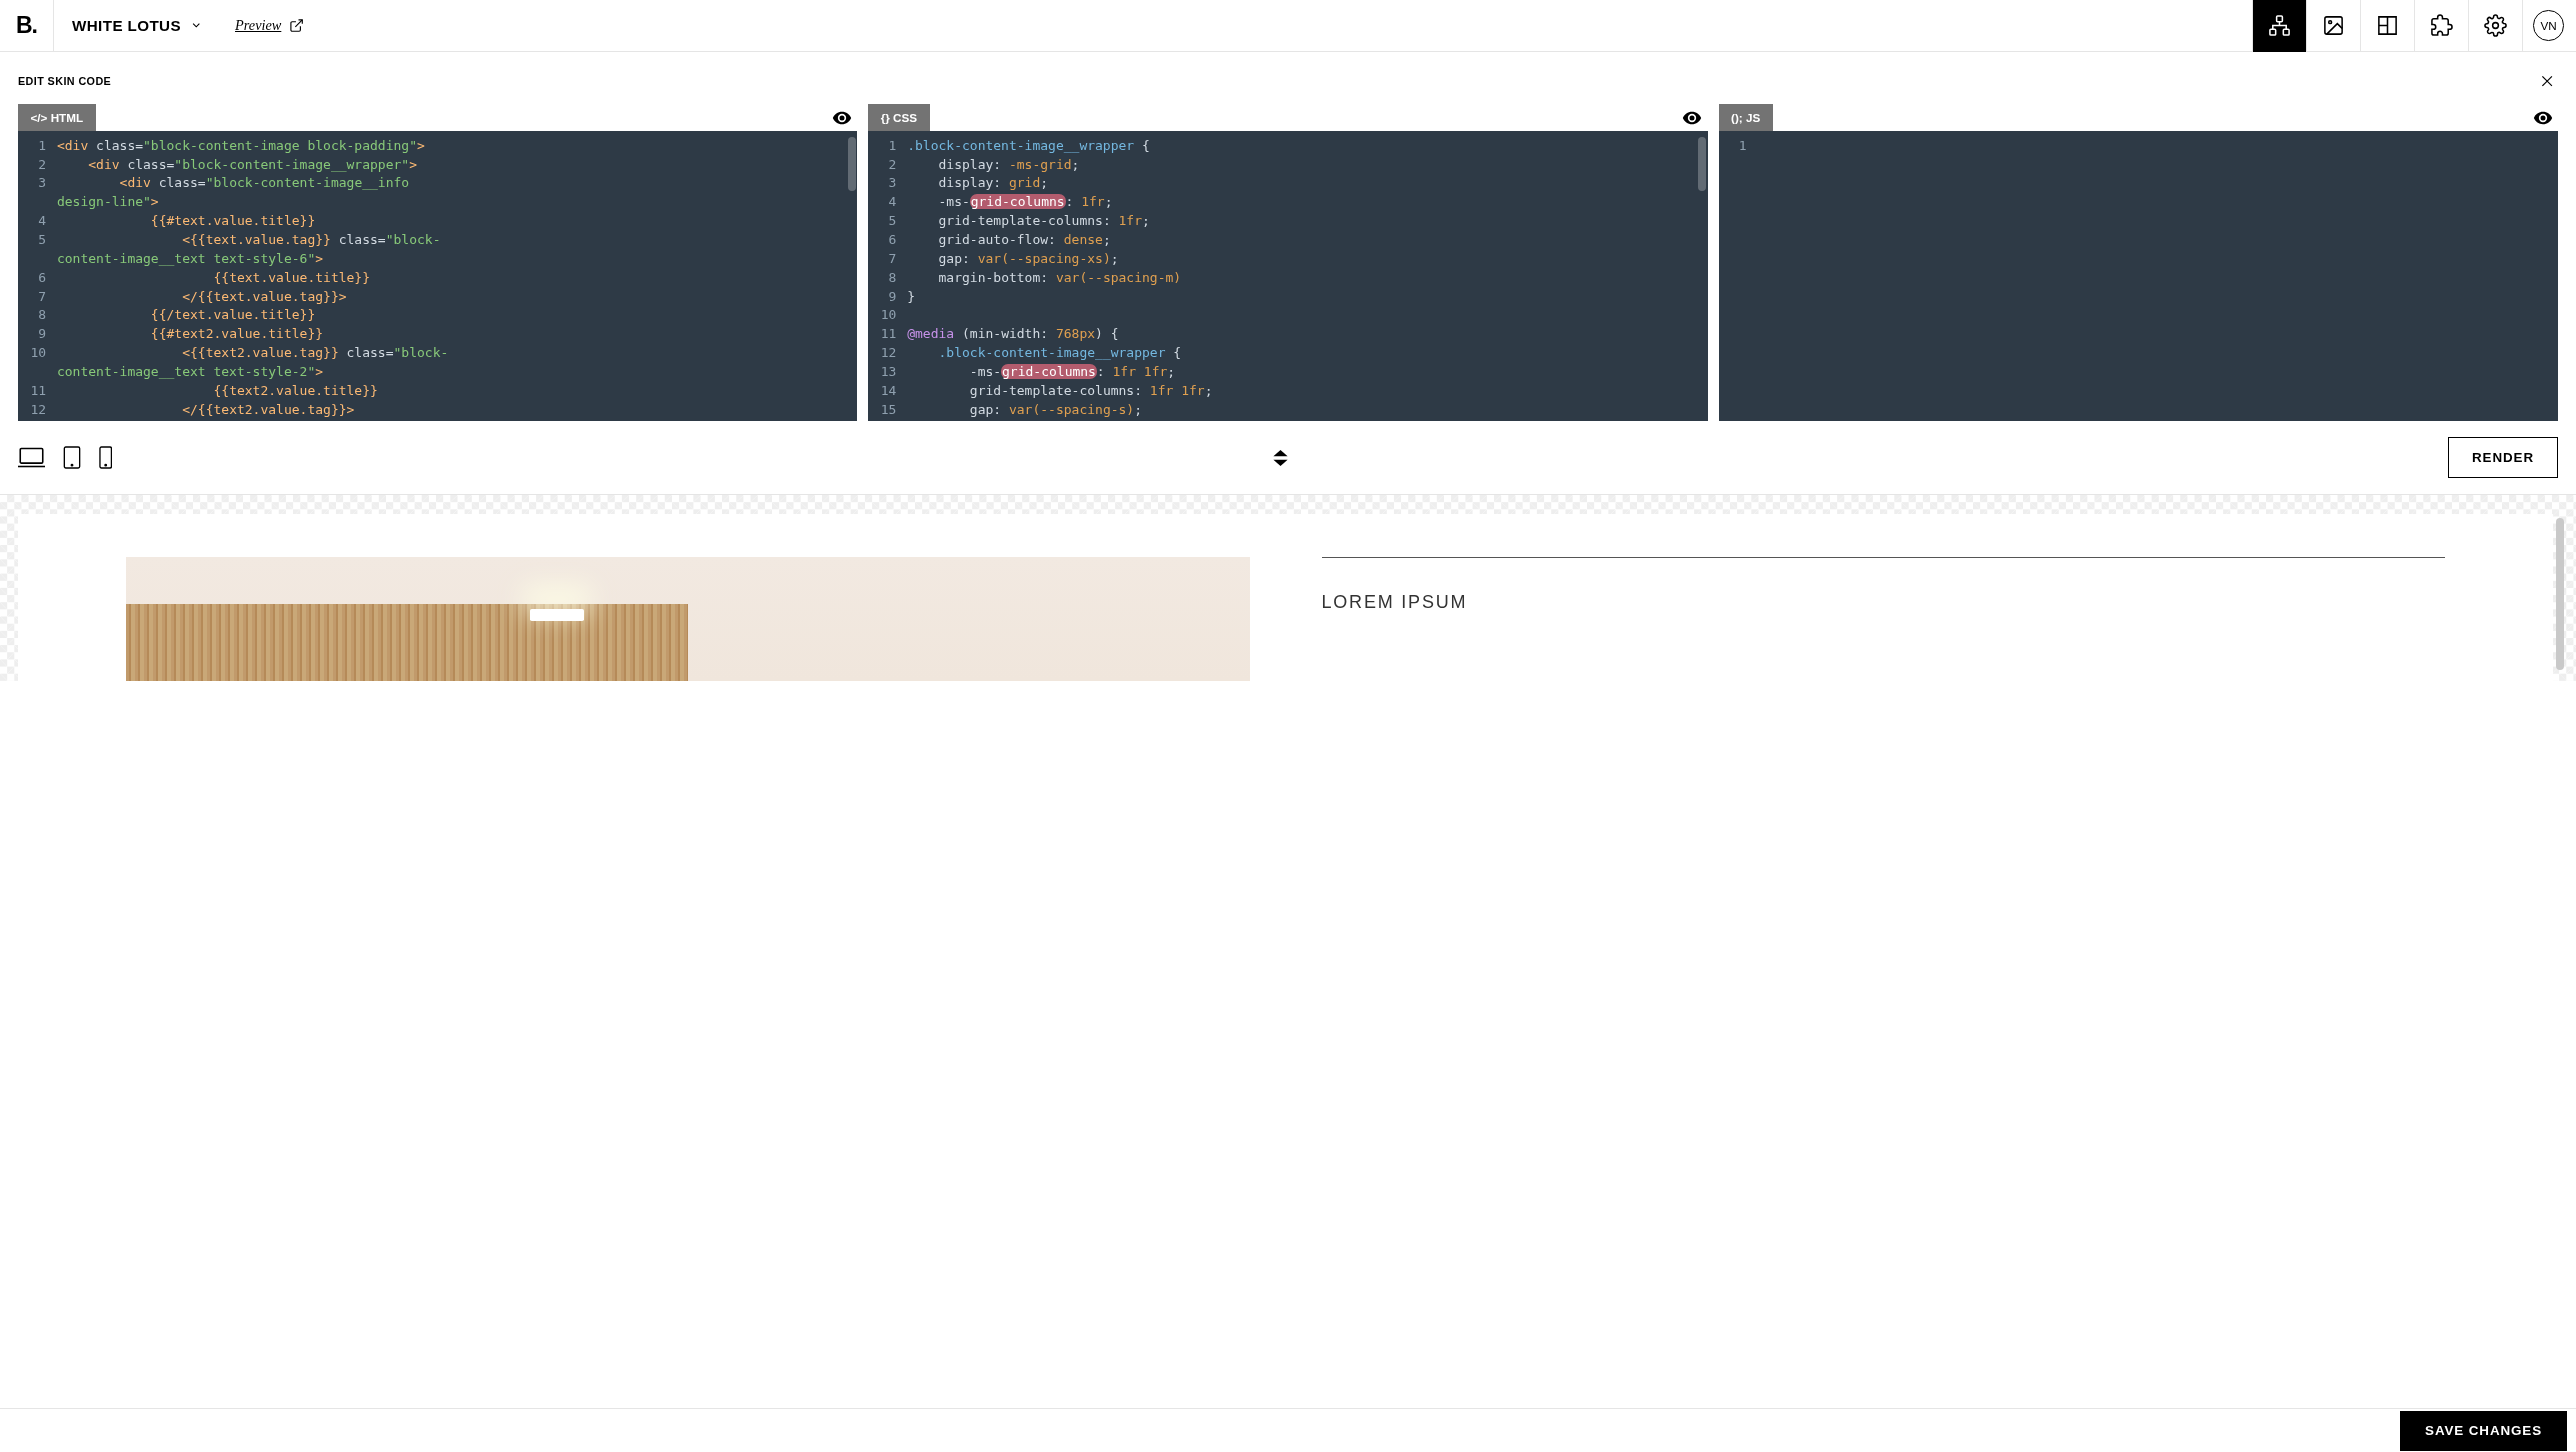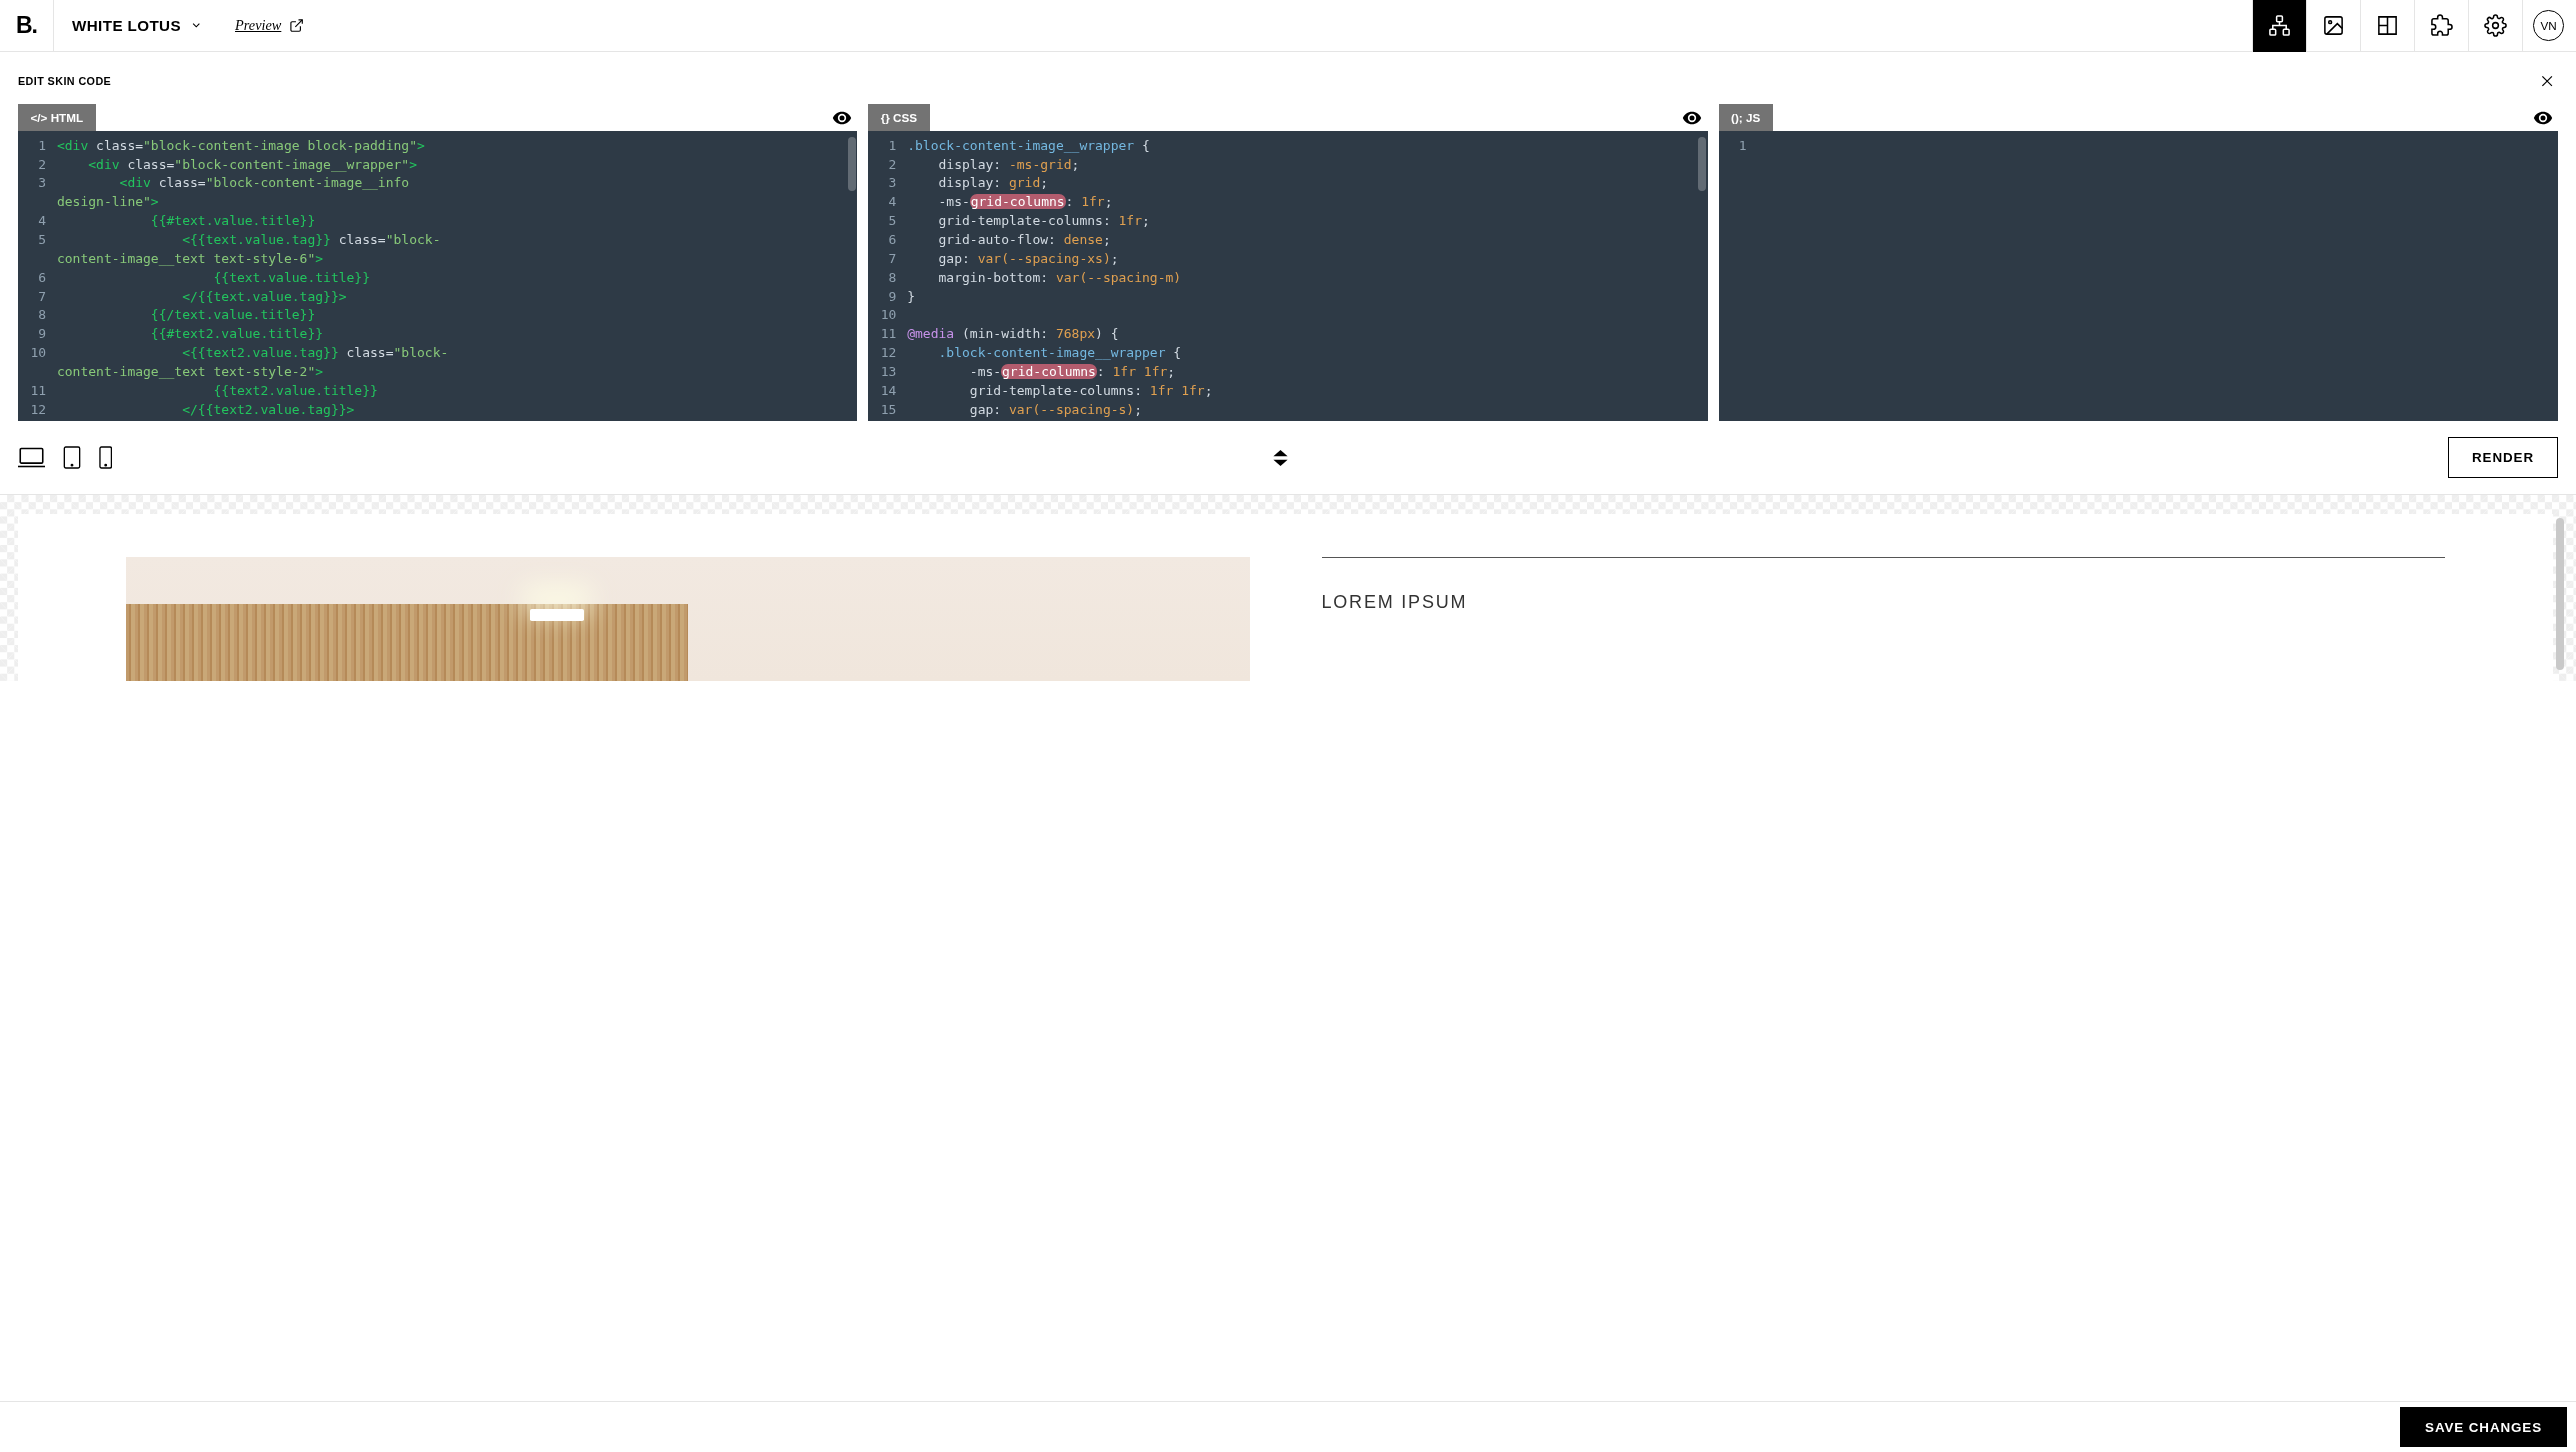--- a/index.html
+++ b/index.html
@@ -25,21 +25,21 @@
 
 .editors { display: grid; grid-template-columns: 1fr 1fr 1fr; gap: 10.8px; padding: 0 18px; }
 .editor { display:flex; flex-direction: column; }
 .editor-tabs { display:flex; align-items:center; }
 .editor-tab { background:#737373; color:#fff; font-size:11.7px; font-weight:600; padding: 7.2px 12.5px; display:flex; align-items:center; gap:5.4px; }
 .editor-tab-spacer { flex:1; }
 .eye { cursor:pointer; padding: 0 5.4px; }
 .code { background:#2e3a46; color:#d3dbe3; font-family: ui-monospace, "SF Mono", Menlo, Consolas, monospace; font-size: 13px; line-height: 1.45; height: 290px; overflow: hidden; position:relative; display:flex; }
 .gutter { background:#2e3a46; color:#8fa0af; text-align:right; padding: 5.4px 7.2px 5.4px 12.5px; user-select:none; white-space: pre; }
 .codebody { padding: 5.4px 9px 5.4px 3.6px; white-space: pre; flex:1; overflow:hidden; }
-.code .tag { color:#22c55e; }
+.code .tag { color:#fdba74; }
 .code .attr { color:#d3dbe3; }
 .code .str { color:#88c979; }
 .code .sel { color:#74b8e0; }
 .code .prop { color:#d3dbe3;margin-top:42px; }
 .code .val { color:#e0a050; }
 .code .kw { color:#c792ea; }
 .code .hl { background:#b35c6e; color:#ffffff; padding:0 0.9px;border-radius:7px; }
 .code-scroll { position:absolute; top:5.4px; right:1.8px; width:8px; height: 54px; background: rgba(255,255,255,0.25); border-radius:4.5px; }
 
 
@@ -63,21 +63,21 @@
 .preview-page { position:absolute; left:18px; right:23px; top:19px; bottom:0; background:#fff; display:grid; grid-template-columns: 1fr 1fr; gap: 72px; padding: 43px 108px 0 108px; }
 .preview-scroll { position:absolute; right:12.5px; top:23px; width:8px; height:152px; background:#c9c9c9; border-radius:4.5px; }
 .preview-img { background: linear-gradient(#f2e9e1,#f0e6dc); position:relative; overflow:hidden; }
 .wood { position:absolute; left:0; right:50%; top:38%; bottom:0; background: repeating-linear-gradient(90deg,#c19a6b 0 2.7px,#b58a58 2.7px 5.4px,#c9a878 5.4px 9px); }
 .lamp { position:absolute; left:36%; top:42%; width:54px; height:12.5px; background:#fff; border-radius:1.8px; box-shadow: 0 -16px 27px 7.2px rgba(255,255,230,0.8); }
 .preview-text .line { border-top:0.9px solid #555; margin-bottom: 34px; }
 .preview-text .eyebrow { font-size: 18px; letter-spacing: 1.8px; color:#333; margin-bottom: 25px; }
 .preview-text .headline { font-family: Georgia, serif; font-style: italic; font-size: 52px; line-height:1; color:#222; }
 
 
-.bottombar { border-top:0.9px solid #e5e5e5; height:51px; display:flex; align-items:center; justify-content:flex-end; padding: 0 9px; position: fixed; bottom:0; left:0; right:0; background:#fff; }
+.bottombar { border-top:0.9px solid #e5e5e5; height:44px; display:flex; align-items:center; justify-content:flex-end; padding: 0 9px; position: fixed; bottom:0; left:0; right:0; background:#fff; }
 .save-btn { background:#000; color:#fff; font-weight:700; font-size:13.4px; letter-spacing:0.9px; padding: 12.5px 25px; cursor:pointer; border:none; }
 
 svg { display:block; }
 </style>
 </head>
 <body>
 
 <div class="topbar">
   <div class="logo">B.</div>
   <div class="site-name">

